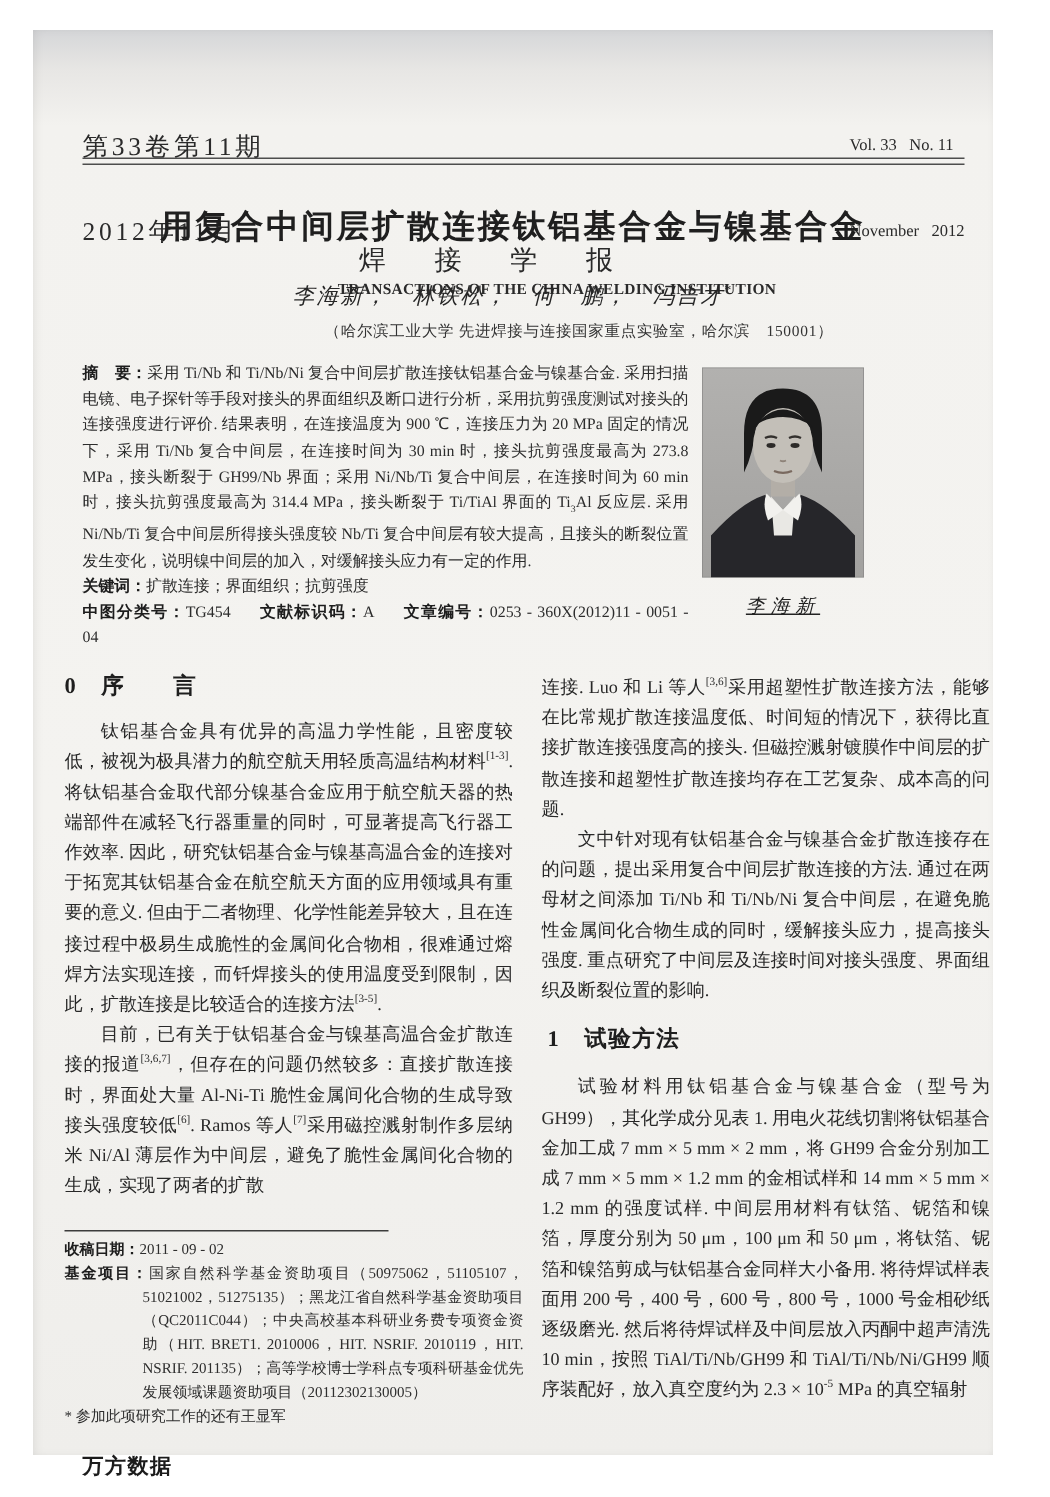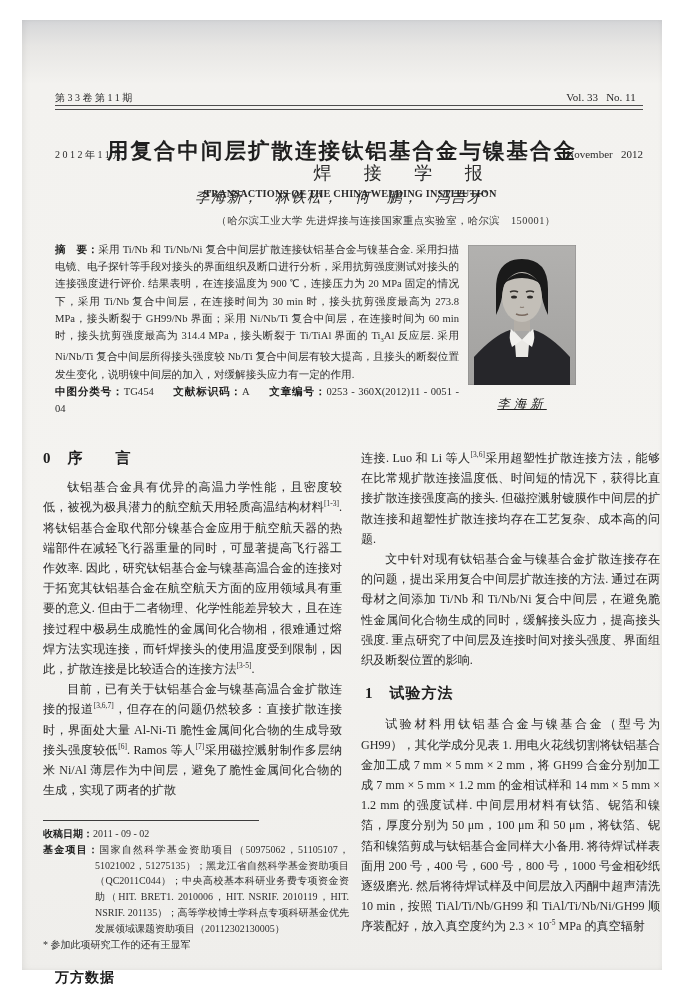--- a/index.html
+++ b/index.html
@@ -9,22 +9,22 @@
     font-family:"Liberation Serif", serif;
     color:#2a2a2a;
   }
   .page {
     position:absolute; left:22px; top:20px; width:640px; height:950px;
     background:linear-gradient(180deg,#d5d6d8 0px,#e7e6e4 26px,#f3f2ef 64px,#f4f3f0 55%,#efeeeb 100%);
     box-shadow: inset 3px 0 8px -3px rgba(0,0,0,.10), inset -2px 0 6px -3px rgba(0,0,0,.06);
   }
   
   .header { position:absolute; top:30px; left:33px; width:588px; display:flex; justify-content:space-between; align-items:flex-end; }
-  .h-left { font-size:10px; line-height:19px; letter-spacing:2.5px; white-space:pre; }
-  .h-center { text-align:right; }
+  .h-left { font-size:17px; line-height:19px; letter-spacing:2.5px; white-space:pre; }
+  .h-center { text-align:left; }
   .j-cn { font-size:18px; letter-spacing:14px; text-indent:14px; line-height:24px; }
   .j-en { font-size:10.3px; font-weight:bold; letter-spacing:.2px; line-height:17px; }
   .h-right { font-size:11px; line-height:19px; text-align:left; white-space:pre; }
   .rule-double { position:absolute; top:85px; left:33px; width:588px; height:2.6px; border-top:1.4px solid #4d4d4d; border-bottom:1.4px solid #4d4d4d; }
   
   .title { position:absolute; top:116px; left:0; width:100%; margin:0; text-align:center; font-size:21.5px; font-weight:bold; letter-spacing:2px; color:#1f1f1f; }
   .authors { position:absolute; top:168px; left:0; width:100%; text-align:center; font-size:14.5px; font-style:italic; letter-spacing:1.5px; color:#262626; }
   .authors sup { font-size:9px; font-style:normal; }
   .affiliation { position:absolute; top:194px; left:0; width:100%; text-align:center; font-size:10.3px; letter-spacing:.5px; color:#333;margin-left:44px; }
   
@@ -72,20 +72,21 @@
     </div>
   </div>
   <div class="rule-double"></div>
 
   <h1 class="title">用复合中间层扩散连接钛铝基合金与镍基合金</h1>
   <div class="authors"><span>李海新，　林铁松，　何　鹏，　冯吉才</span><sup>*</sup></div>
   <div class="affiliation">（哈尔滨工业大学 先进焊接与连接国家重点实验室，哈尔滨　150001）</div>
 
   <div class="abstract">
     <div class="abs-text"><span class="lbl">摘　要：</span><span>采用 Ti/Nb 和 Ti/Nb/Ni 复合中间层扩散连接钛铝基合金与镍基合金. 采用扫描电镜、电子探针等手段对接头的界面组织及断口进行分析，采用抗剪强度测试对接头的连接强度进行评价. 结果表明，在连接温度为 900 ℃，连接压力为 20 MPa 固定的情况下，采用 Ti/Nb 复合中间层，在连接时间为 30 min 时，接头抗剪强度最高为 273.8 MPa，接头断裂于 GH99/Nb 界面；采用 Ni/Nb/Ti 复合中间层，在连接时间为 60 min 时，接头抗剪强度最高为 314.4 MPa，接头断裂于 Ti/TiAl 界面的 Ti<sub>3</sub>Al 反应层. 采用 Ni/Nb/Ti 复合中间层所得接头强度较 Nb/Ti 复合中间层有较大提高，且接头的断裂位置发生变化，说明镍中间层的加入，对缓解接头应力有一定的作用.</span></div>
+    <div class="abs-keywords"><span class="lbl">关键词：</span><span>扩散连接；界面组织；抗剪强度</span></div>
     <div class="abs-clc">
       <span class="group"><span class="lbl">中图分类号：</span><span>TG454</span></span>
       <span class="group"><span class="lbl">文献标识码：</span><span>A</span></span>
       <span class="group"><span class="lbl">文章编号：</span><span>0253 - 360X(2012)11 - 0051 - 04</span></span>
     </div>
   </div>
 
   <div class="photo">
     <svg width="108" height="140" viewBox="0 0 108 140" xmlns="http://www.w3.org/2000/svg">
       <defs>

